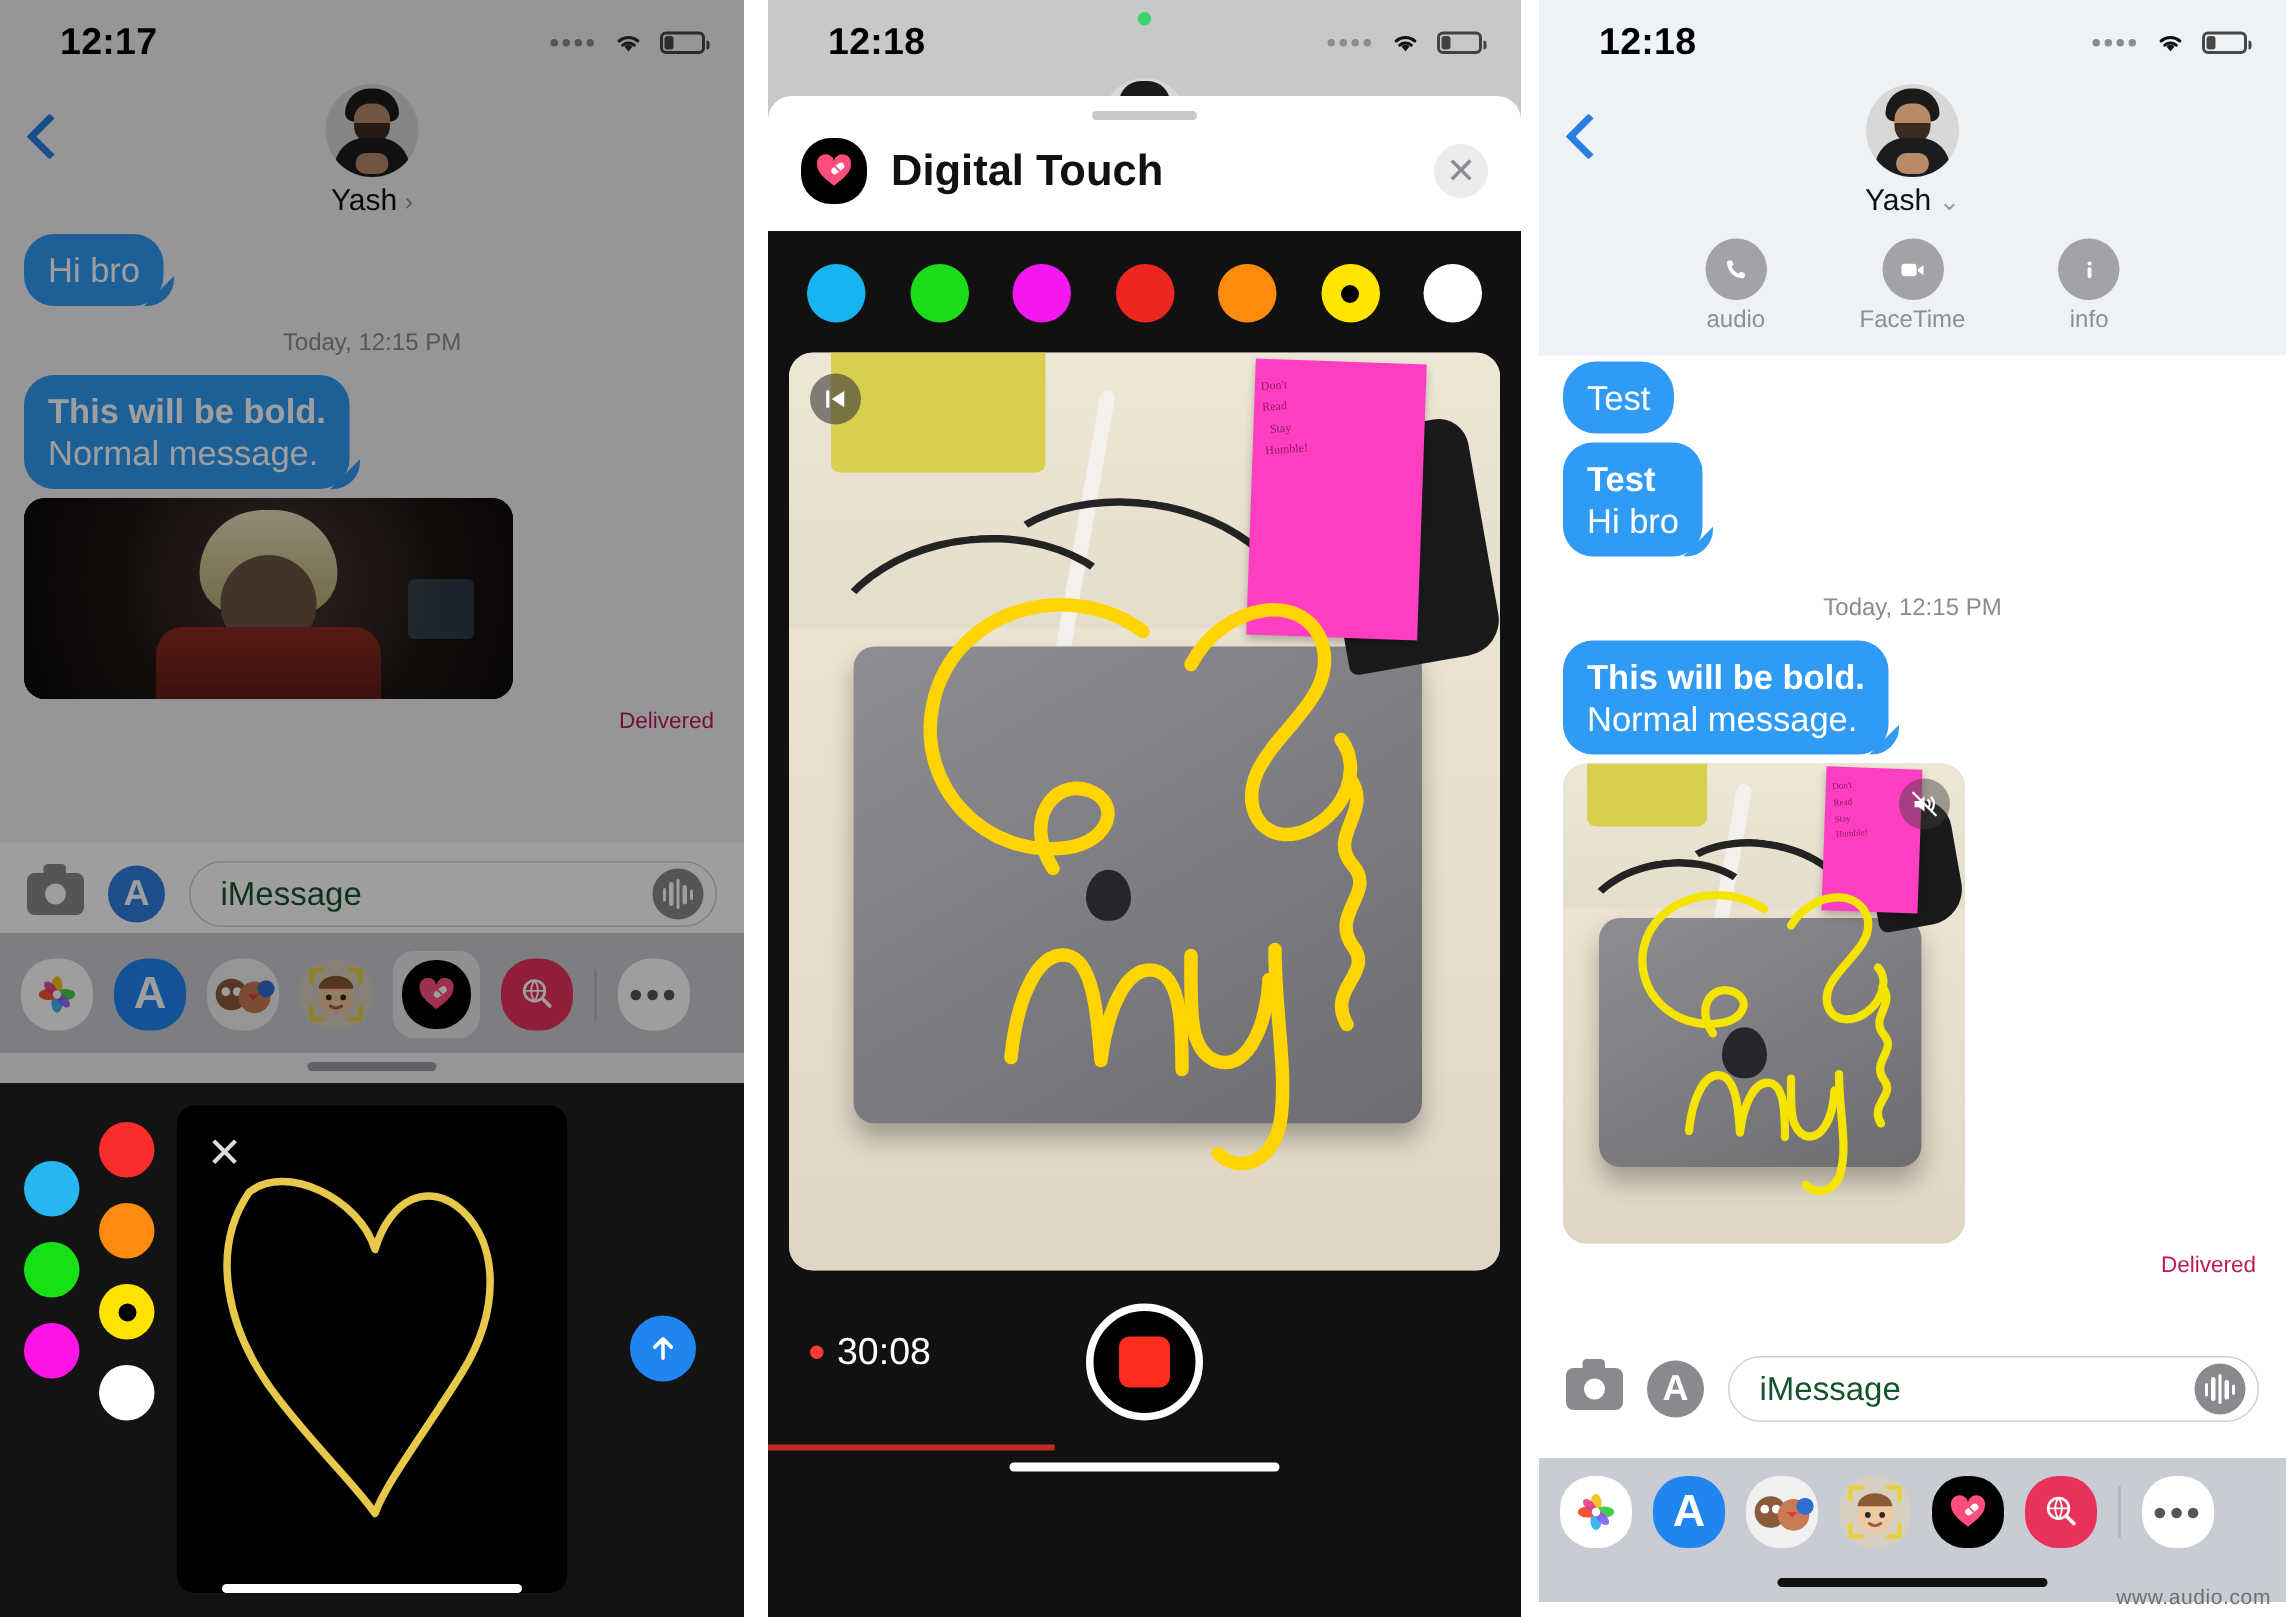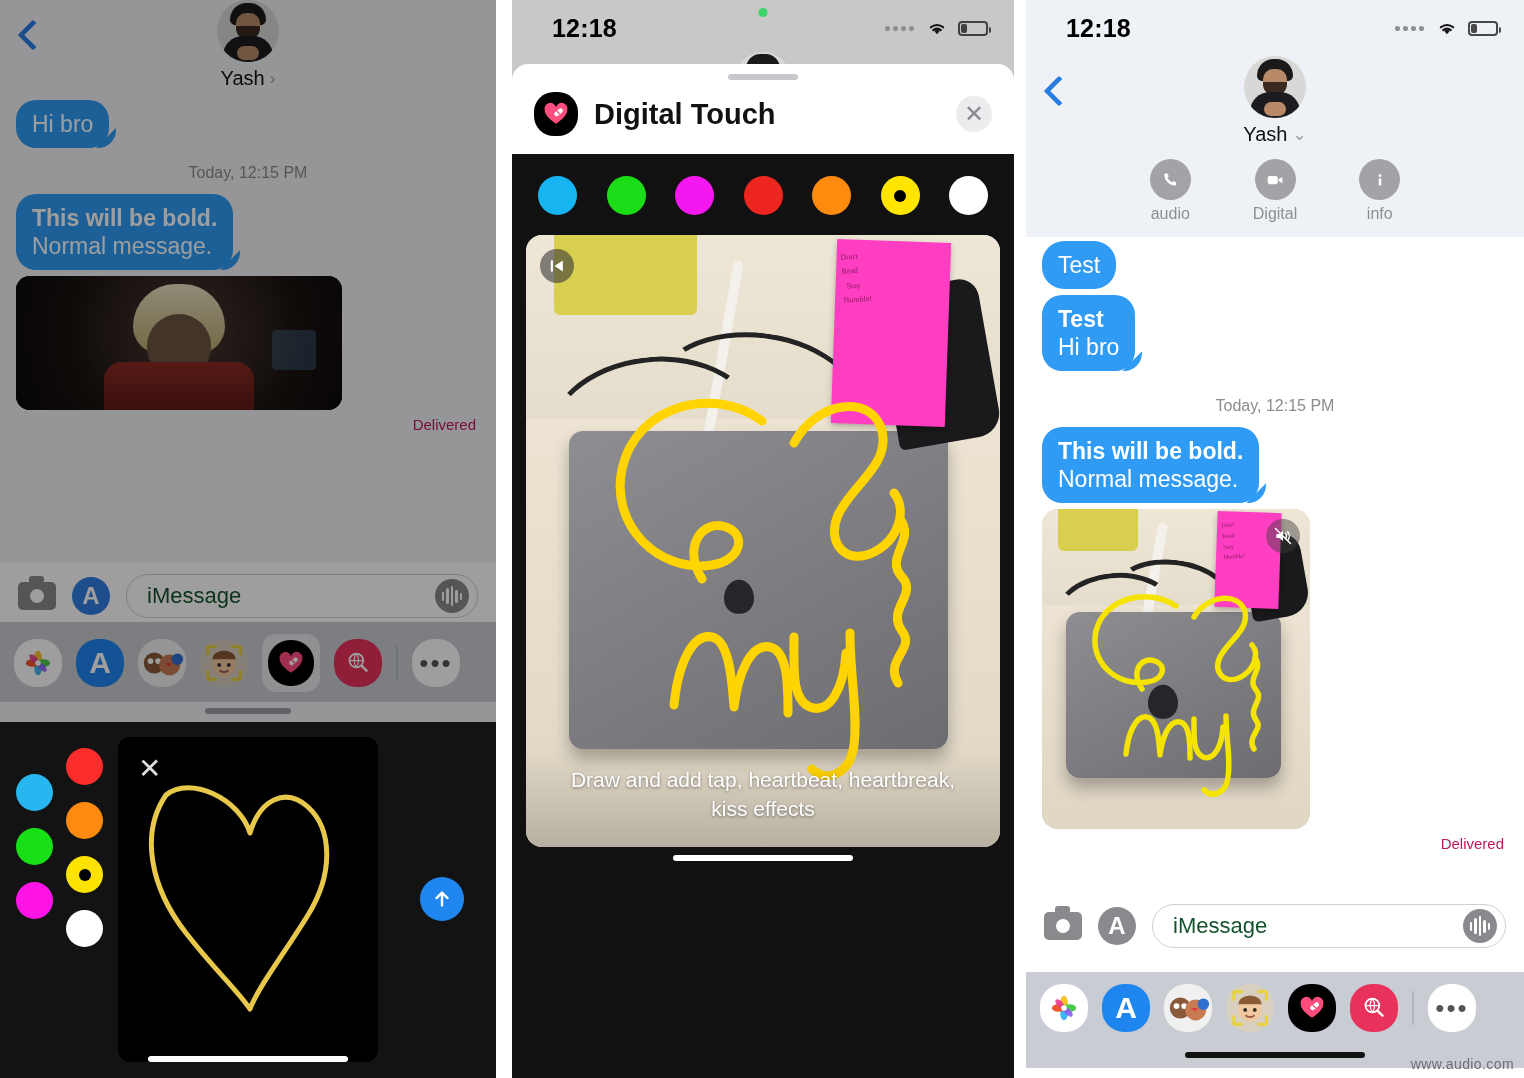--- a/index.html
+++ b/index.html
@@ -199,20 +199,39 @@
   .watermark { position:absolute; right:10px; bottom:6px; font-size:14px; color:#6f6f73; letter-spacing:.4px; font-family:"Liberation Sans", sans-serif; }
 </style>
 </head>
 <body>
 
 <div class="stage">
 
   <div class="panel" id="panel1">
     <div style="position:relative;height:722px;background:#f2f2f5;">
 
+      <div class="statusbar">
+        <span class="sb-time">12:17</span>
+        <span class="sb-right">
+          <span class="dots">
+              <i></i>
+              <i></i>
+              <i></i>
+              <i></i>
+            </span>
+          <svg class="wifi" viewBox="0 0 24 18">
+            <path d="M12 15.3l2.7-3.3a4.2 4.2 0 00-5.4 0z" fill="#2a2a2a"></path>
+            <path d="M5.8 8.3a9.6 9.6 0 0112.4 0" stroke="#2a2a2a" stroke-width="2.1" fill="none" stroke-linecap="round"></path>
+            <path d="M8.2 11.1a6 6 0 017.6 0" stroke="#2a2a2a" stroke-width="2.1" fill="none" stroke-linecap="round"></path>
+          </svg>
+          <span class="battery">
+              <b></b>
+            </span>
+        </span>
+      </div>
 
       <div class="navhdr">
         <span class="chev-back"></span>
         <div class="avatar-wrap">
           <div class="avatar">
             <span class="hair"></span>
               <span class="face"></span>
               <span class="beard"></span>
               <span class="body"></span>
               <span class="arm"></span>
@@ -437,26 +456,32 @@
             <path d="M268 402 C268 438 266 464 284 472 C304 480 318 452 320 418"></path>
             <path d="M324 398 C324 440 332 478 328 510 C324 540 300 548 286 534"></path>
           </g>
         </svg>
         <span class="rewind-btn">
           <svg viewBox="0 0 24 24" width="20" height="20">
             <rect x="4.5" y="5" width="2.6" height="14" rx="1" fill="#fff"></rect>
             <path d="M19 5.5L9 12l10 6.5z" fill="#fff"></path>
           </svg>
         </span>
-        <div class="hint">
-          <div>Draw and add tap, heartbeat, heartbreak,</div>
-          <div>kiss effects</div>
-        </div>
-      </div>
-
+      </div>
+
+      <div class="reccontrols">
+        <span class="timer">
+          <span class="rd"></span>
+          <span>30:08</span>
+        </span>
+        <span class="stopbtn">
+            <i></i>
+          </span>
+        <span class="progbar"></span>
+      </div>
 
       <div class="homeindicator" style="margin-bottom:10px;">
           <b style="background:#fff;width:180px;"></b>
         </div>
     </div>
   </div>
 
   <div class="panel" id="panel3">
     <div style="background:#eef2f7;">
       <div class="statusbar">
@@ -503,21 +528,21 @@
             </span>
             <span class="hdr-lbl">audio</span>
           </span>
           <span class="hdr-act">
             <span class="hdr-ico">
               <svg viewBox="0 0 24 24" width="22" height="22">
                   <rect x="4" y="7.5" width="11" height="9" rx="2.4" fill="#fff"></rect>
                   <path d="M16 11.2l4-2.6v7l-4-2.6z" fill="#fff"></path>
                 </svg>
             </span>
-            <span class="hdr-lbl">Digital</span>
+            <span class="hdr-lbl">FaceTime</span>
           </span>
           <span class="hdr-act">
             <span class="hdr-ico">
               <svg viewBox="0 0 24 24" width="22" height="22">
                   <circle cx="12" cy="7.3" r="1.5" fill="#fff"></circle>
                   <rect x="10.6" y="10" width="2.8" height="8" rx="1.2" fill="#fff"></rect>
                 </svg>
             </span>
             <span class="hdr-lbl">info</span>
           </span>

